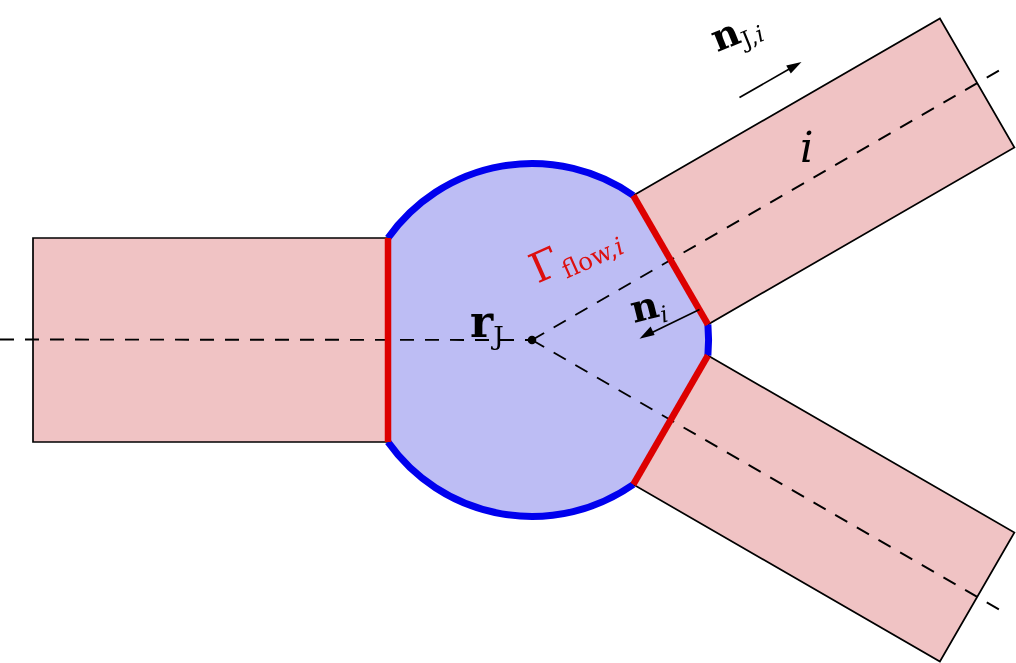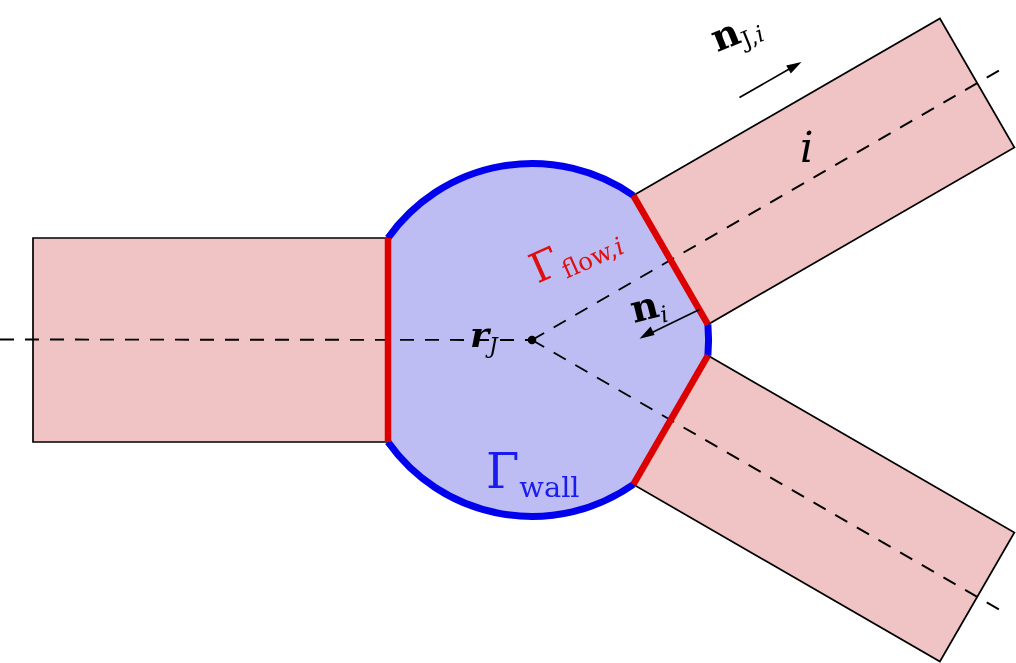--- a/index.html
+++ b/index.html
@@ -94,21 +94,18 @@
   </div>
 
   <div class="lbl" id="label-flow-interface" style="left:536px;top:246px;font-size:41px;transform:rotate(-24deg);transform-origin:10% 70%;">
     <span>Γ</span><span class="sub"><span>flow,</span><span class="it">i</span></span>
   </div>
 
   <div class="lbl" id="label-inward-normal" style="left:631px;top:287px;font-size:38px;transform:rotate(-14deg);transform-origin:center;">
     <span class="vec">n</span><span class="sub it">i</span>
   </div>
 
-  <div class="lbl" id="label-junction-center" style="left:470px;top:316px;font-size:36px;font-style:italic;">
+  <div class="lbl" id="label-junction-center" style="left:470px;top:300px;font-size:44px;">
     <span class="vec">r</span><span class="sub">J</span>
   </div>
 
-  <div class="lbl" id="label-wall-interface" style="left:486px;top:447px;font-size:48px;">
-    <span>Γ</span><span class="sub">wall</span>
-  </div>
 
 </div>
 
 </body></html>

